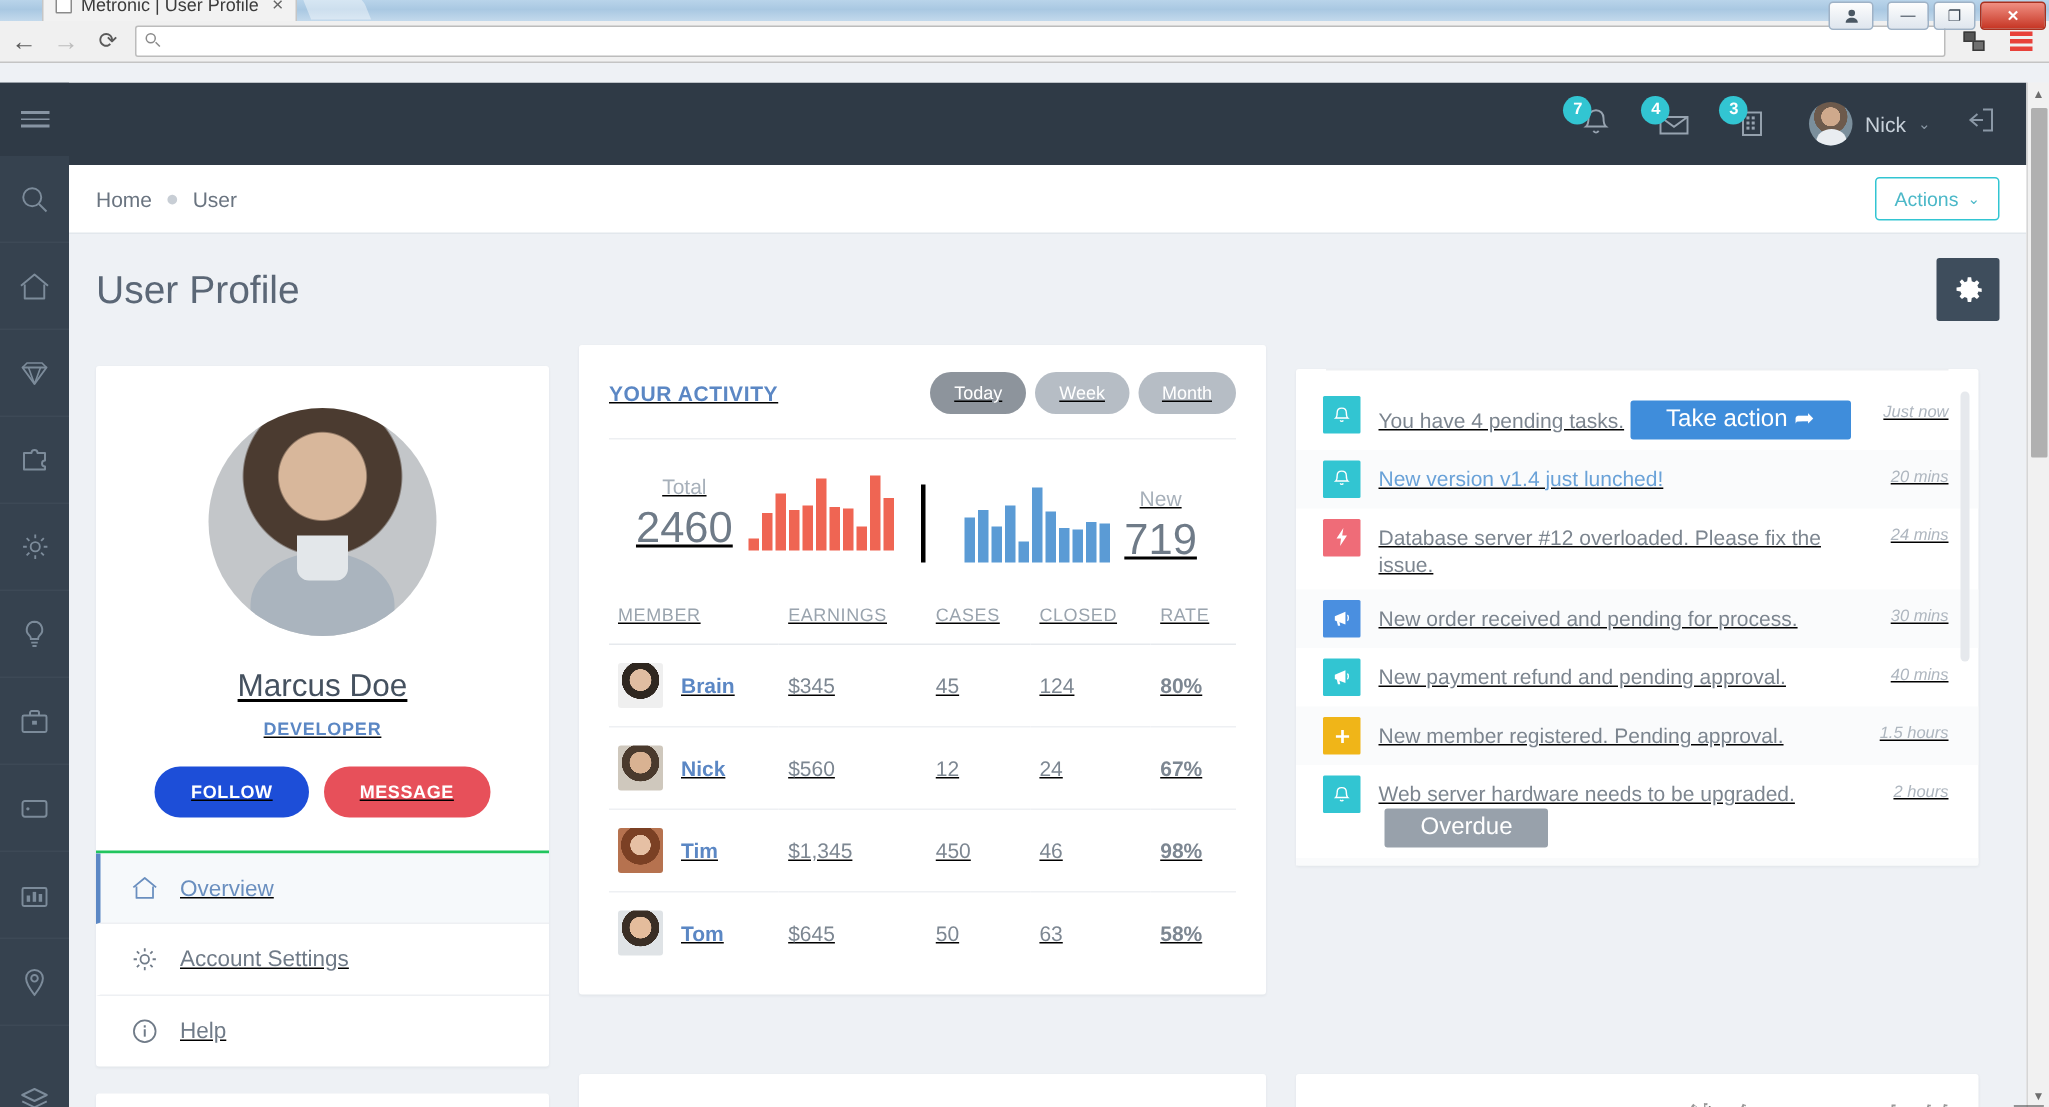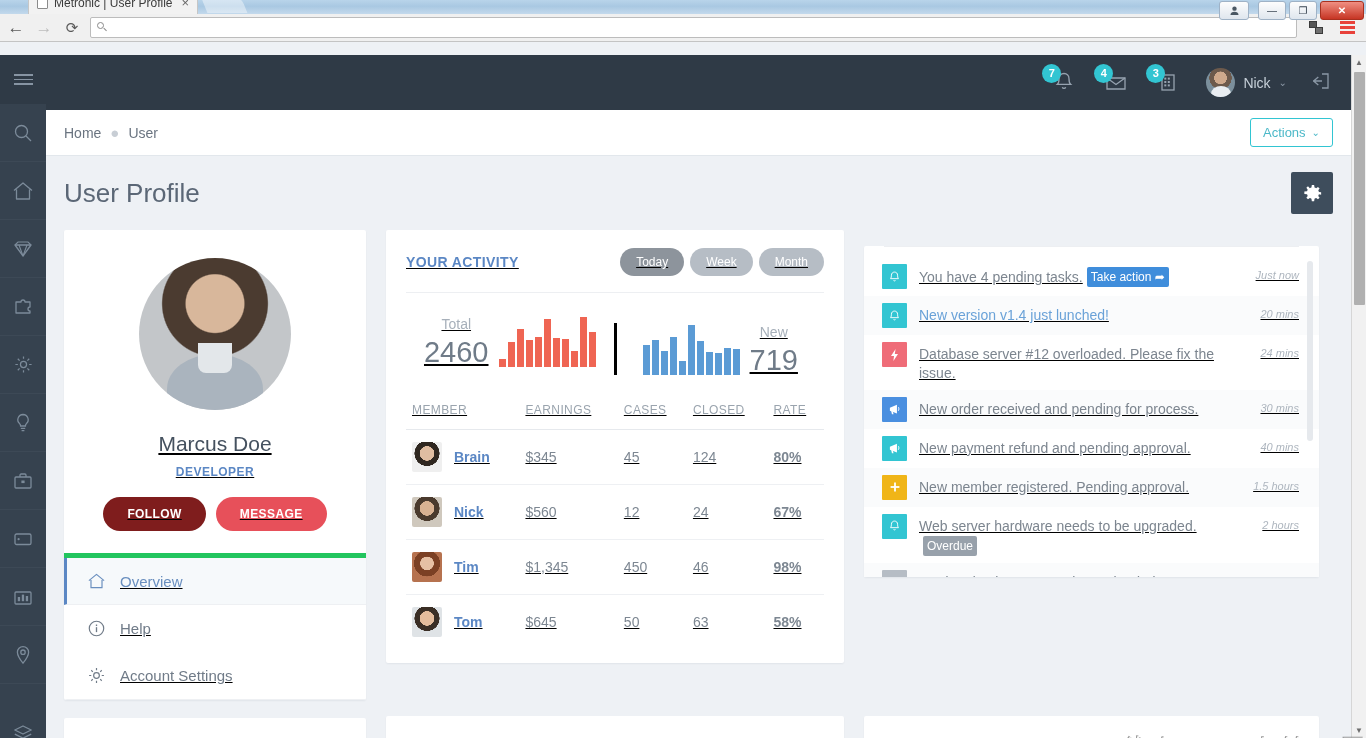--- a/index.html
+++ b/index.html
@@ -191,42 +191,42 @@
   .col-left { width: 302px; flex: none; }
   .col-mid { width: 458px; flex: none; }
   .col-right { width: 455px; flex: none; }
   .card {
     background: #fff; border-radius: 2px;
     box-shadow: 0 1px 2px rgba(20,30,45,.06);
     text-decoration: underline;
   }
 
   
-  .profile-card { padding: 28px 0 22px; text-align: center; border-bottom:5px solid #22c55e;}
+  .profile-card { padding: 28px 0 22px; text-align: center; border-bottom:2px solid #22c55e;margin-top:14px;}
   .avatar-lg {
     width: 152px; height: 152px; border-radius: 50%; margin: 0 auto 22px;
     background: radial-gradient(circle at 50% 30%, #d8b79b 0 22%, #4b3b30 23% 40%, #c3c6c9 41% 100%);
     position: relative; overflow: hidden;
   }
   .avatar-lg:after {
     content:''; position:absolute; left:50%; top:63%; width:96px; height:70px;
     transform:translateX(-50%); border-radius:50% 50% 0 0; background:#aab4be;
   }
   .avatar-lg:before {
     content:''; position:absolute; left:50%; top:56%; width:34px; height:30px;
     transform:translateX(-50%); background:#e3e7ea; border-radius: 0 0 8px 8px; z-index:2;
   }
   .prof-name { font-size: 21px; color: #45515f; margin-bottom: 9px; }
   .prof-role { font-size: 12px; font-weight: bold; color: #5b87c4; letter-spacing: .5px; margin-bottom: 18px; }
   .prof-btns { display: flex; gap: 10px; justify-content: center; }
   .pill-btn {
     border: none; border-radius: 20px; color: #fff; font-weight: bold;
     font-size: 12px; letter-spacing: .4px; padding: 10px 24px; font-family: inherit;
   }
-  .pill-btn.follow { background: #7f1d1d; }
+  .pill-btn.follow { background: #1d4ed8; }
   .pill-btn.message { background: #e7505a; }
 
   .prof-nav-item {
     display: flex; align-items: center; gap: 14px;
     padding: 14px 20px; font-size: 15px; color: #707b88;
     border-bottom: 1px solid #eef0f3; border-left: 3px solid transparent;
   }
   .prof-nav-item.active { background: #f6f9fb; border-left-color: #5b87c4; color: #6a8fbf; }
   .prof-nav-item.last { border-bottom: none; }
   .prof-card-stub { margin-top: 18px; height: 42px; }
@@ -282,22 +282,22 @@
   }
   .feed-item.alt { background: #fafbfc; }
   .fi-icon {
     width: 25px; height: 25px; flex: none; border-radius: 1px;
     display: flex; align-items: center; justify-content: center; color: #fff;
   }
   .fi-body { flex: 1; font-size: 14px; color: #7c858f; line-height: 1.35; padding-top: 3px; }
   .fi-time { font-size: 11px; color: #aeb6bf; font-style: italic; white-space: nowrap; padding-top: 5px; }
   .fi-link { color: #6aa2d8; }
   .chip {
-    display: inline-block; background: #3f8ddb; color: #fff; font-size: 12px;
-    padding: 2px 4px; border-radius: 2px; margin-left: 4px; vertical-align: 1px;
+    display: inline-block; background: #3f8ddb; color: #fff; font-size: 16px;
+    padding: 2px 24px; border-radius: 2px; margin-left: 4px; vertical-align: 1px;
   }
   .chip.grey { background: #98a1ab; }
   .feed-scroll {
     position: absolute; right: 6px; top: 14px; width: 6px; height: 180px;
     background: #e6e9ed; border-radius: 3px;
   }
 
   
   .bottom-row {
     position: absolute; left: 46px; top: 661px; width: 1305px;
@@ -537,36 +537,36 @@
               <button class="pill-btn follow">FOLLOW</button>
               <button class="pill-btn message">MESSAGE</button>
             </div>
           </div>
           <div class="prof-nav-item active">
             <svg width="19" height="18" viewBox="0 0 20 18">
                   <path d="M2 8.6 10 2l8 6.6M4.2 7.9V16h11.6V7.9" fill="none" stroke="currentColor" stroke-width="1.25" stroke-linejoin="round"></path>
                 </svg>
             <span>Overview</span>
           </div>
-          <div class="prof-nav-item last">
-            <svg width="19" height="19" viewBox="0 0 20 20">
-                  <circle cx="10" cy="10" r="7.6" fill="none" stroke="currentColor" stroke-width="1.25"></circle>
-                  <rect x="9.3" y="8.6" width="1.4" height="5.2" fill="currentColor"></rect>
-                  <rect x="9.3" y="5.8" width="1.4" height="1.6" fill="currentColor"></rect>
-                </svg>
-            <span>Help</span>
-          </div>
           <div class="prof-nav-item">
             <svg width="19" height="19" viewBox="0 0 20 20">
                   <circle cx="10" cy="10" r="3" fill="none" stroke="currentColor" stroke-width="1.25"></circle>
                   <g stroke="currentColor" stroke-width="1.25">
                     <path d="M10 2.2v2.3M10 15.5v2.3M2.2 10h2.3M15.5 10h2.3M4.5 4.5l1.6 1.6M13.9 13.9l1.6 1.6M15.5 4.5l-1.6 1.6M6.1 13.9l-1.6 1.6"></path>
                   </g>
                 </svg>
             <span>Account Settings</span>
+          </div>
+          <div class="prof-nav-item last">
+            <svg width="19" height="19" viewBox="0 0 20 20">
+                  <circle cx="10" cy="10" r="7.6" fill="none" stroke="currentColor" stroke-width="1.25"></circle>
+                  <rect x="9.3" y="8.6" width="1.4" height="5.2" fill="currentColor"></rect>
+                  <rect x="9.3" y="5.8" width="1.4" height="1.6" fill="currentColor"></rect>
+                </svg>
+            <span>Help</span>
           </div>
         </div>
         <div class="card prof-card-stub"></div>
       </div>
 
       <div class="col-mid">
         <div class="card">
           <div class="card-head">
             <span class="card-title">YOUR ACTIVITY</span>
             <div class="seg">

